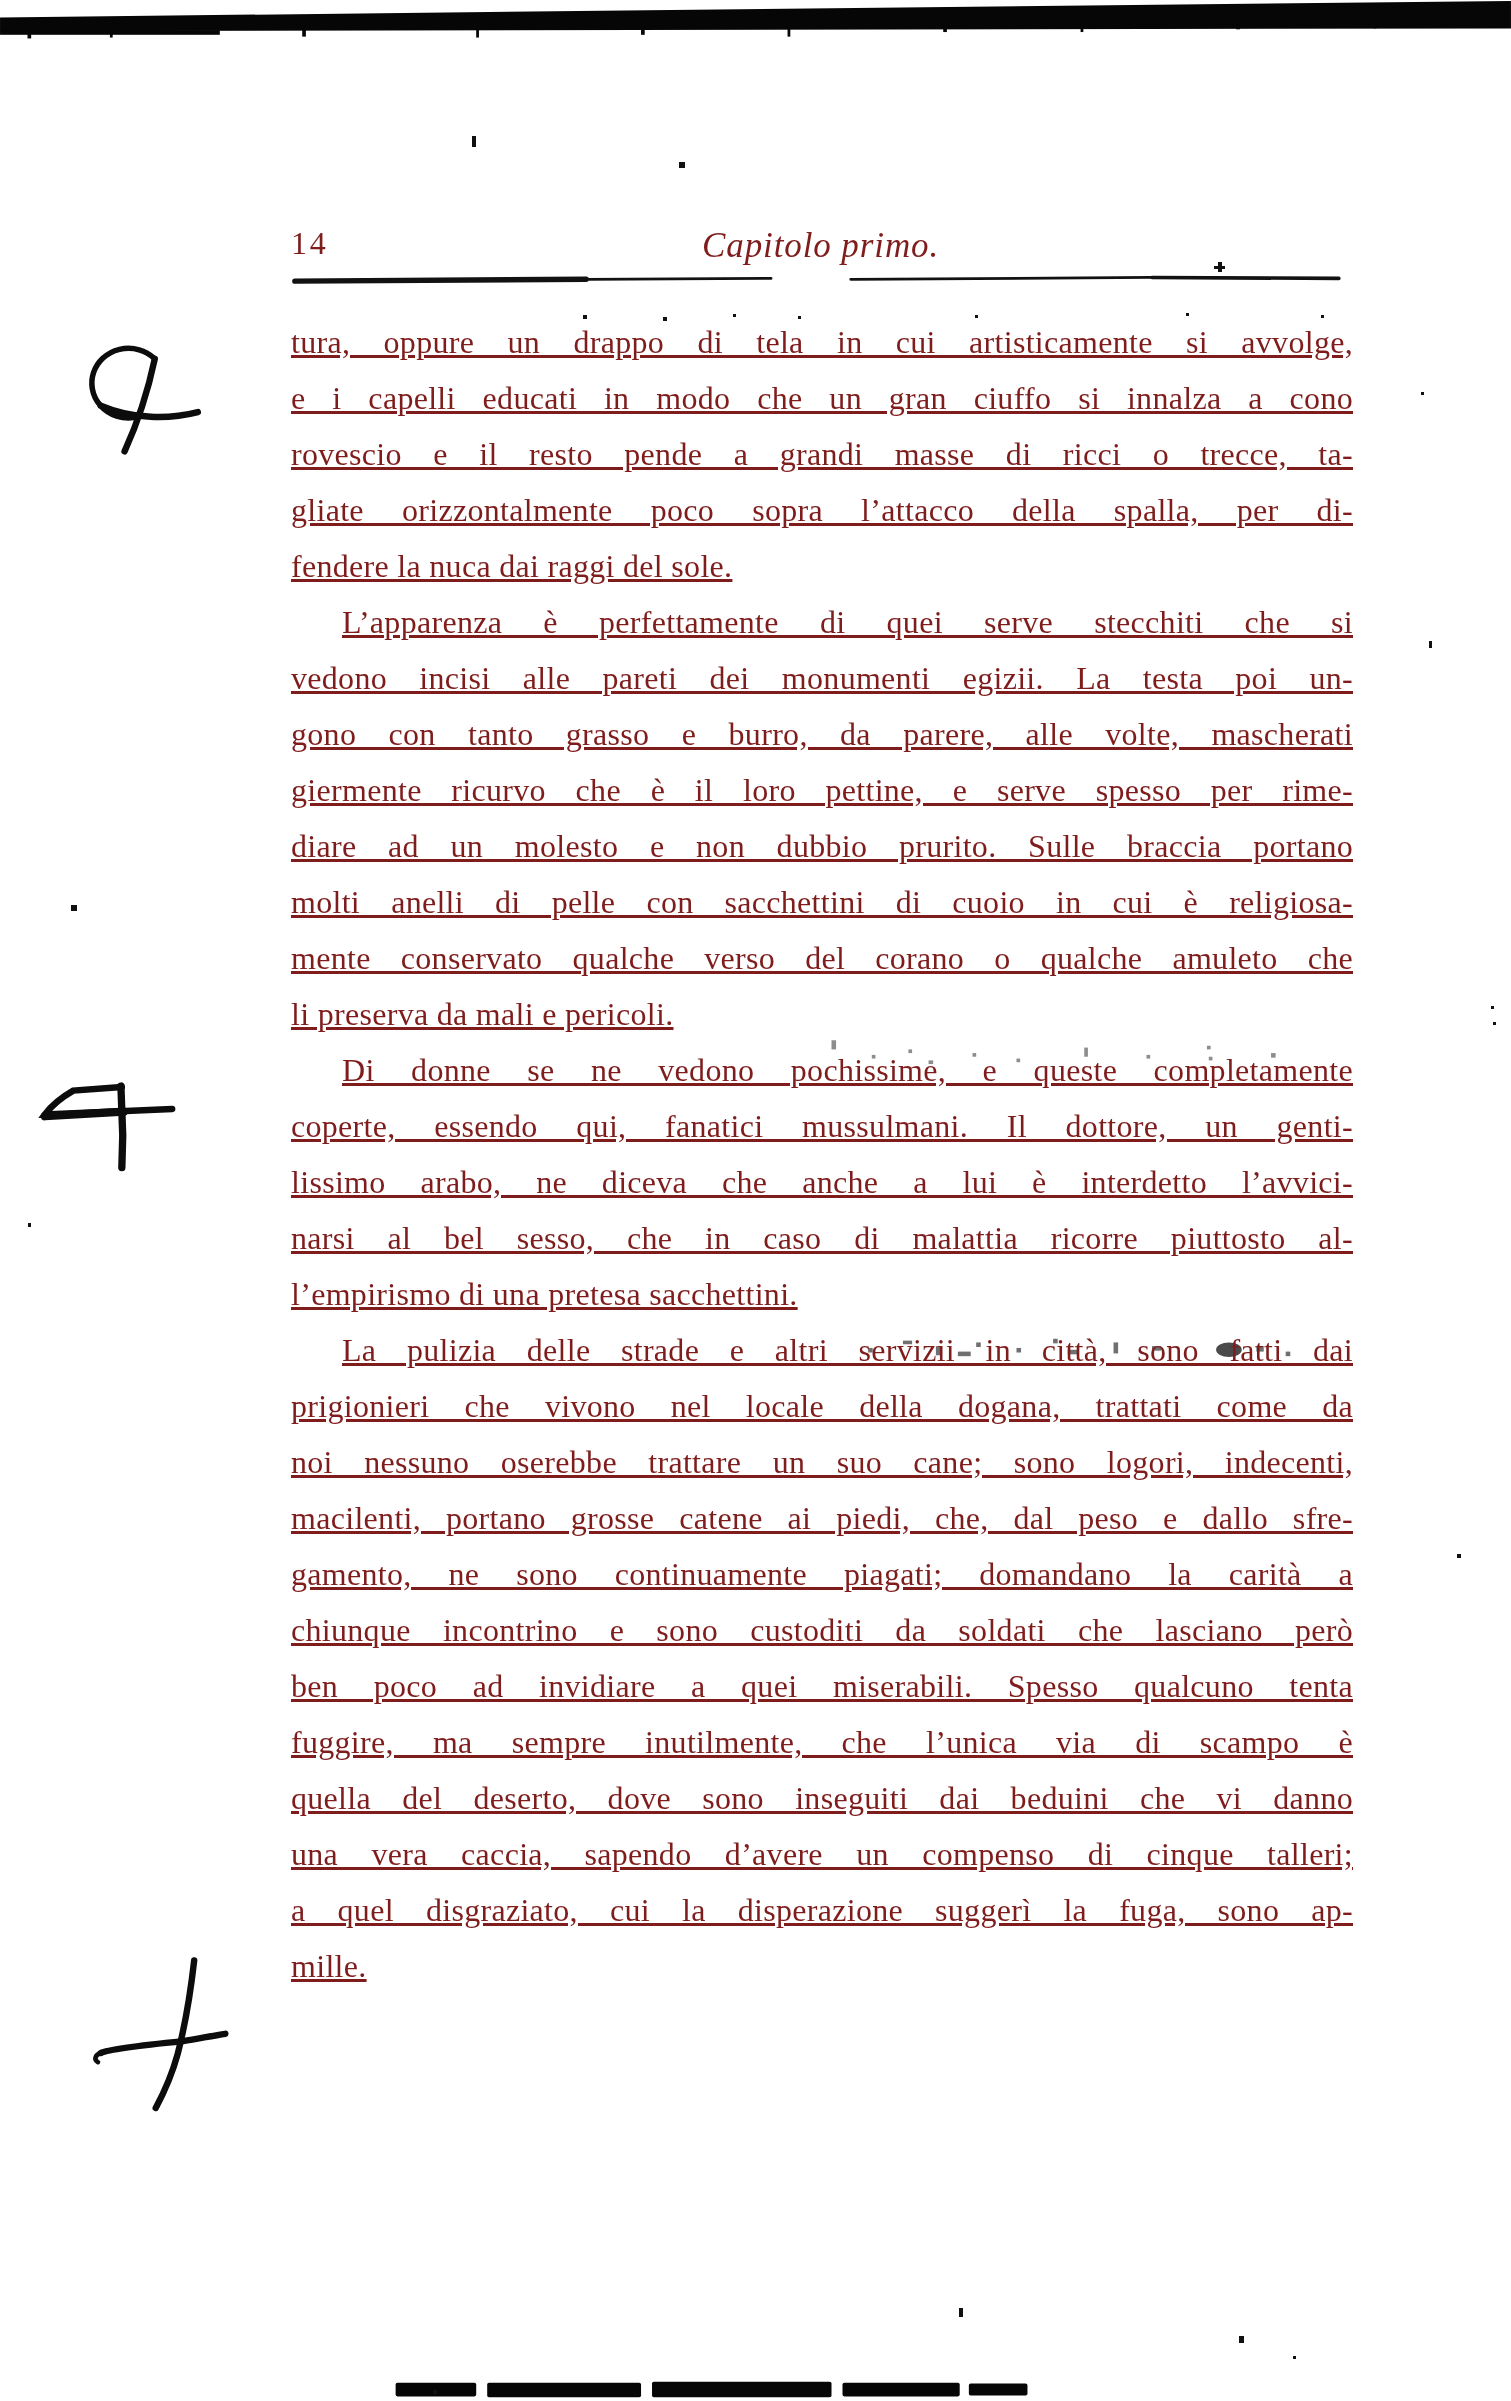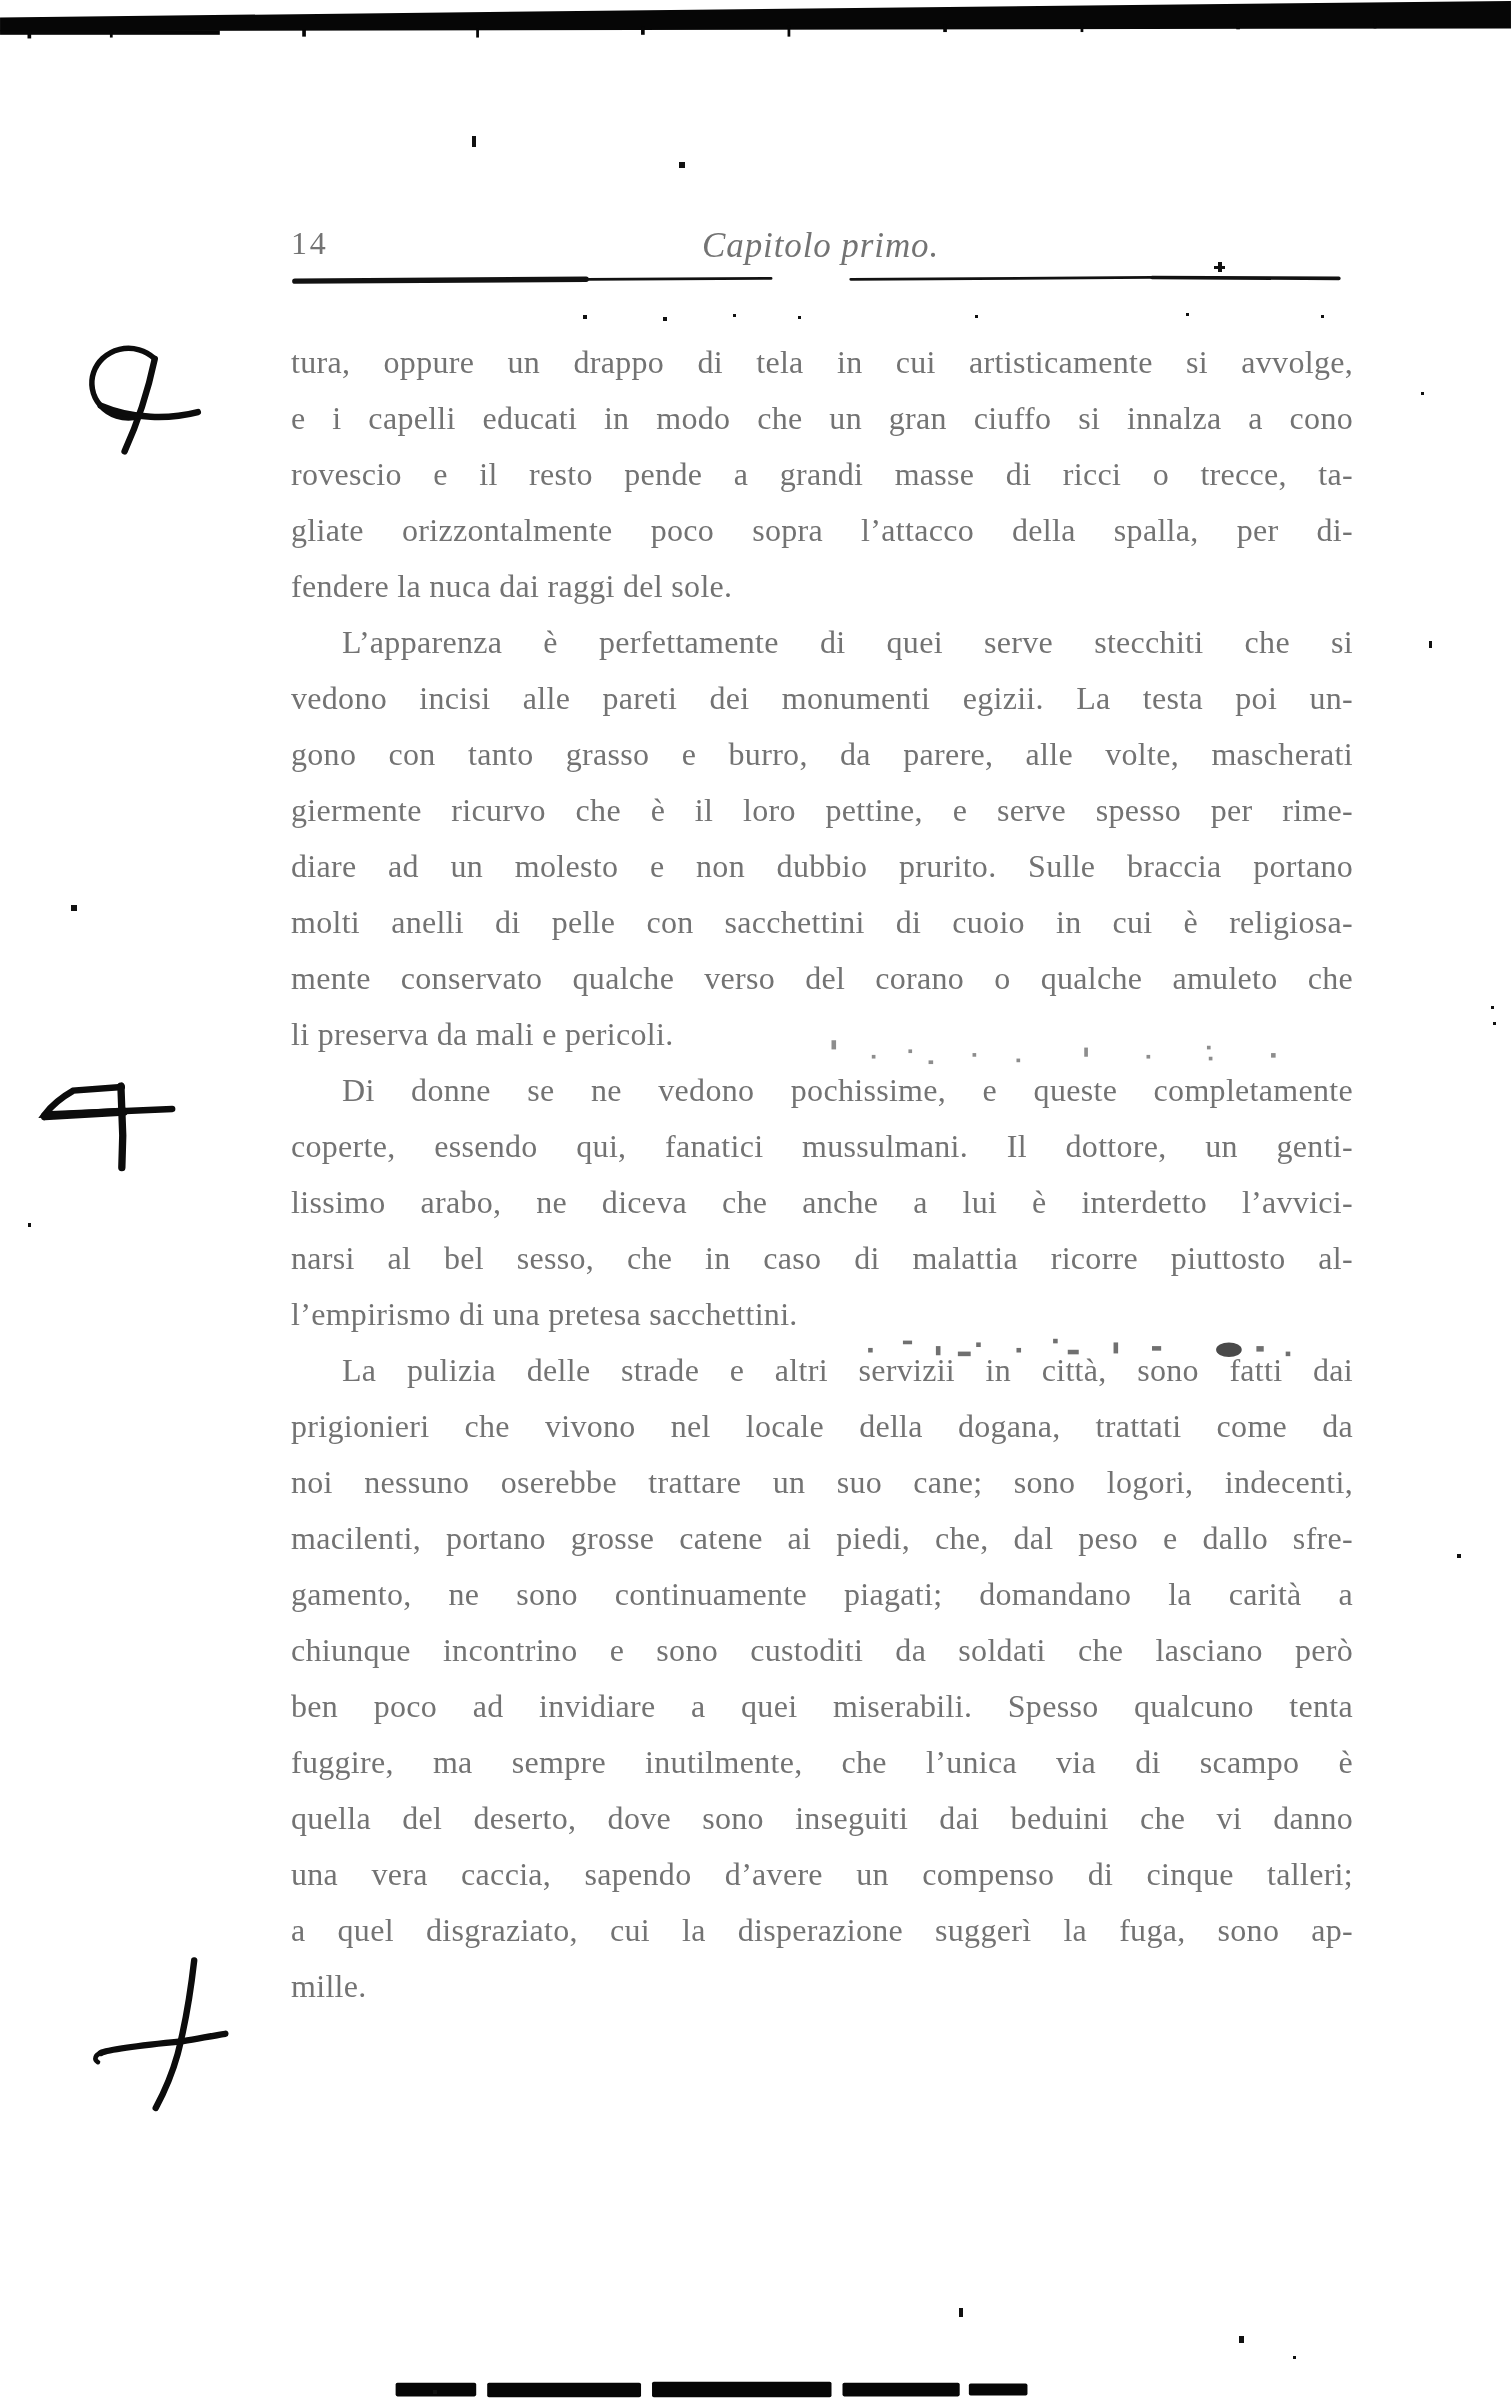--- a/index.html
+++ b/index.html
@@ -3,21 +3,21 @@
 <meta charset="utf-8">
 <style>
   html, body { margin: 0; padding: 0; background: #e8e8e8; }
   .page {
     position: relative;
     width: 1511px;
     height: 2401px;
     background: #ffffff;
     overflow: hidden;
     font-family: "Liberation Serif", "DejaVu Serif", serif;
-    color: #737373;
+    color: #7f1d1d;
   }
   .overlay {
     position: absolute;
     left: 0; top: 0;
     width: 1511px; height: 2401px;
     pointer-events: none;
   }
   .page-number {
     position: absolute;
     left: 291px; top: 225px;
@@ -27,22 +27,23 @@
   .chapter-title {
     position: absolute;
     left: 702px; top: 218px;
     font-size: 35px;
     font-style: italic;
     letter-spacing: 0.9px;
     margin-top: 8px;
   }
   .text-block {
     position: absolute;
-    left: 291px; top: 334px;
+    left: 291px; top: 314px;
     width: 1062px;
+    text-decoration: underline;
   }
   .line {
     height: 56px;
     line-height: 56px;
     font-size: 32px;
     letter-spacing: 0.3px;
     text-align: justify;
     text-align-last: justify;
     white-space: normal;
     overflow: visible;

